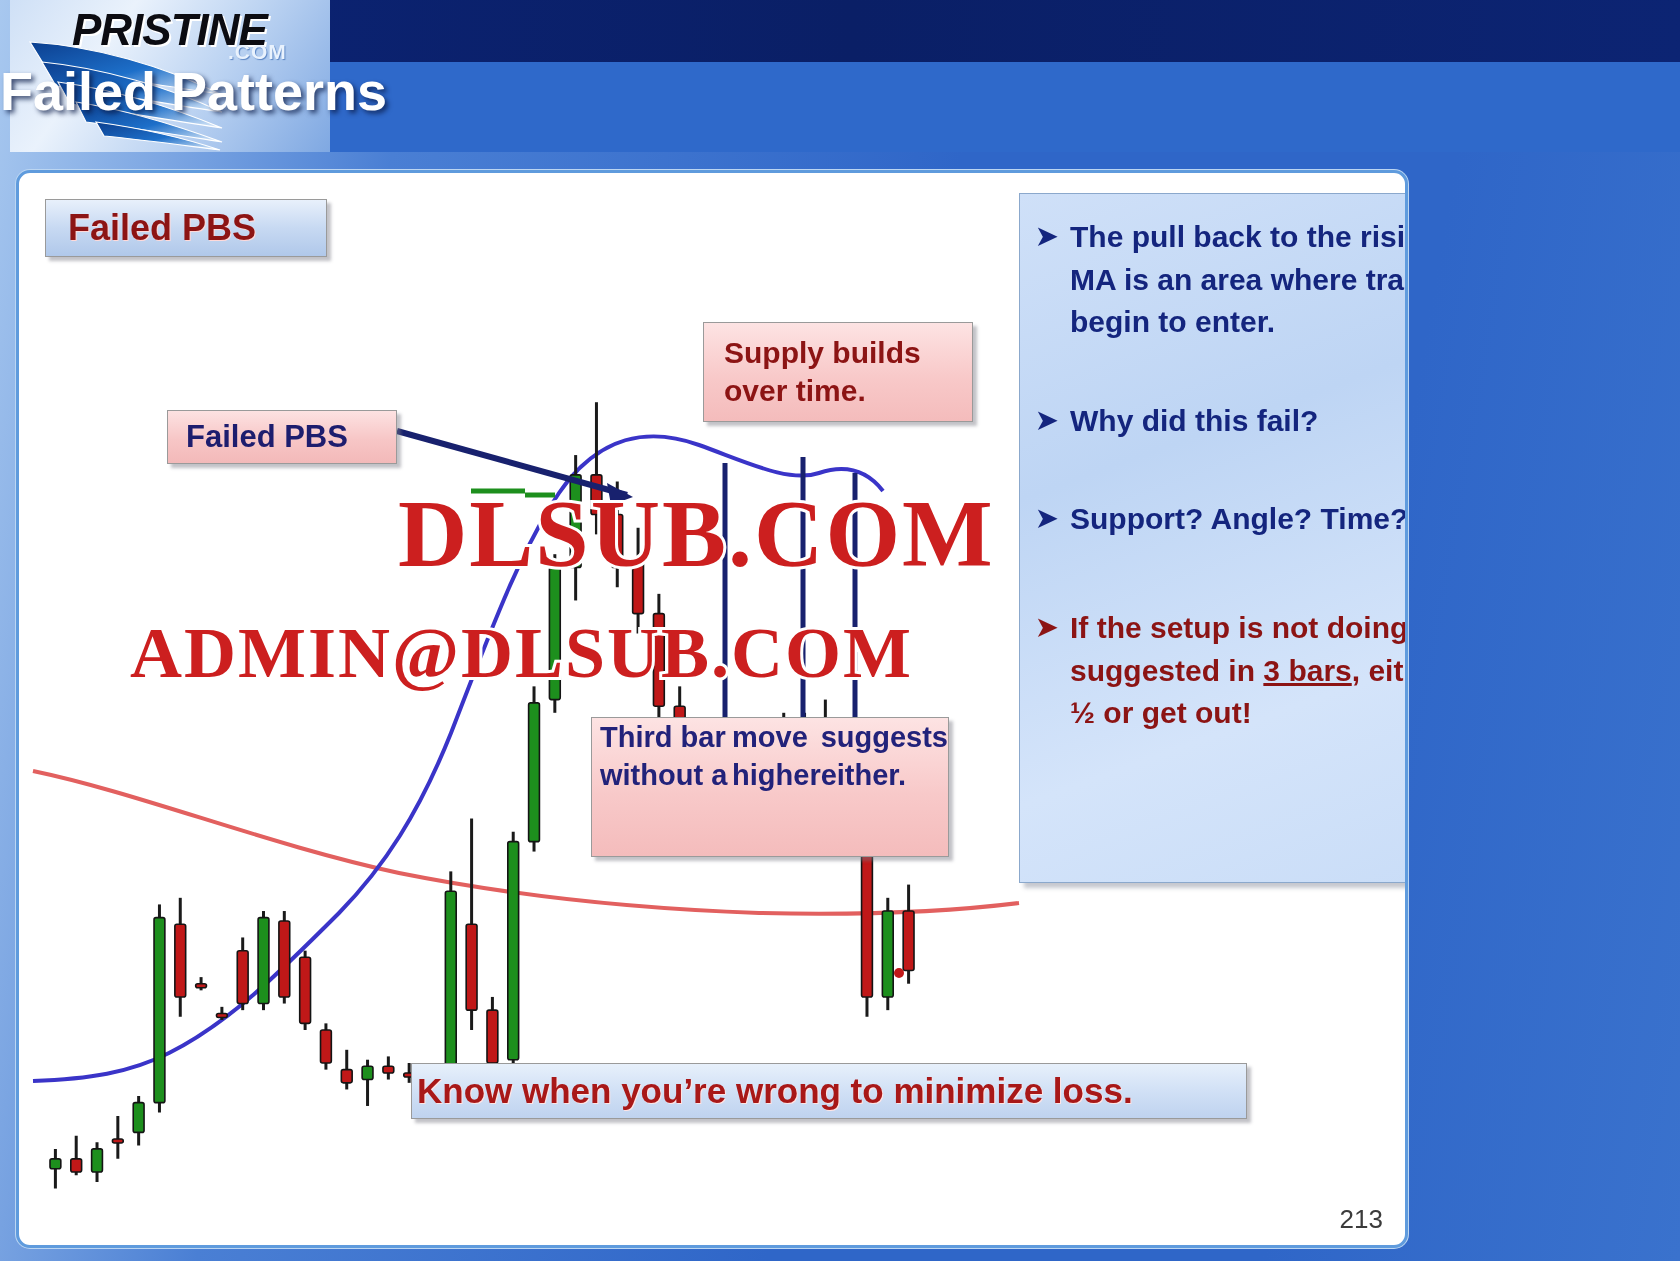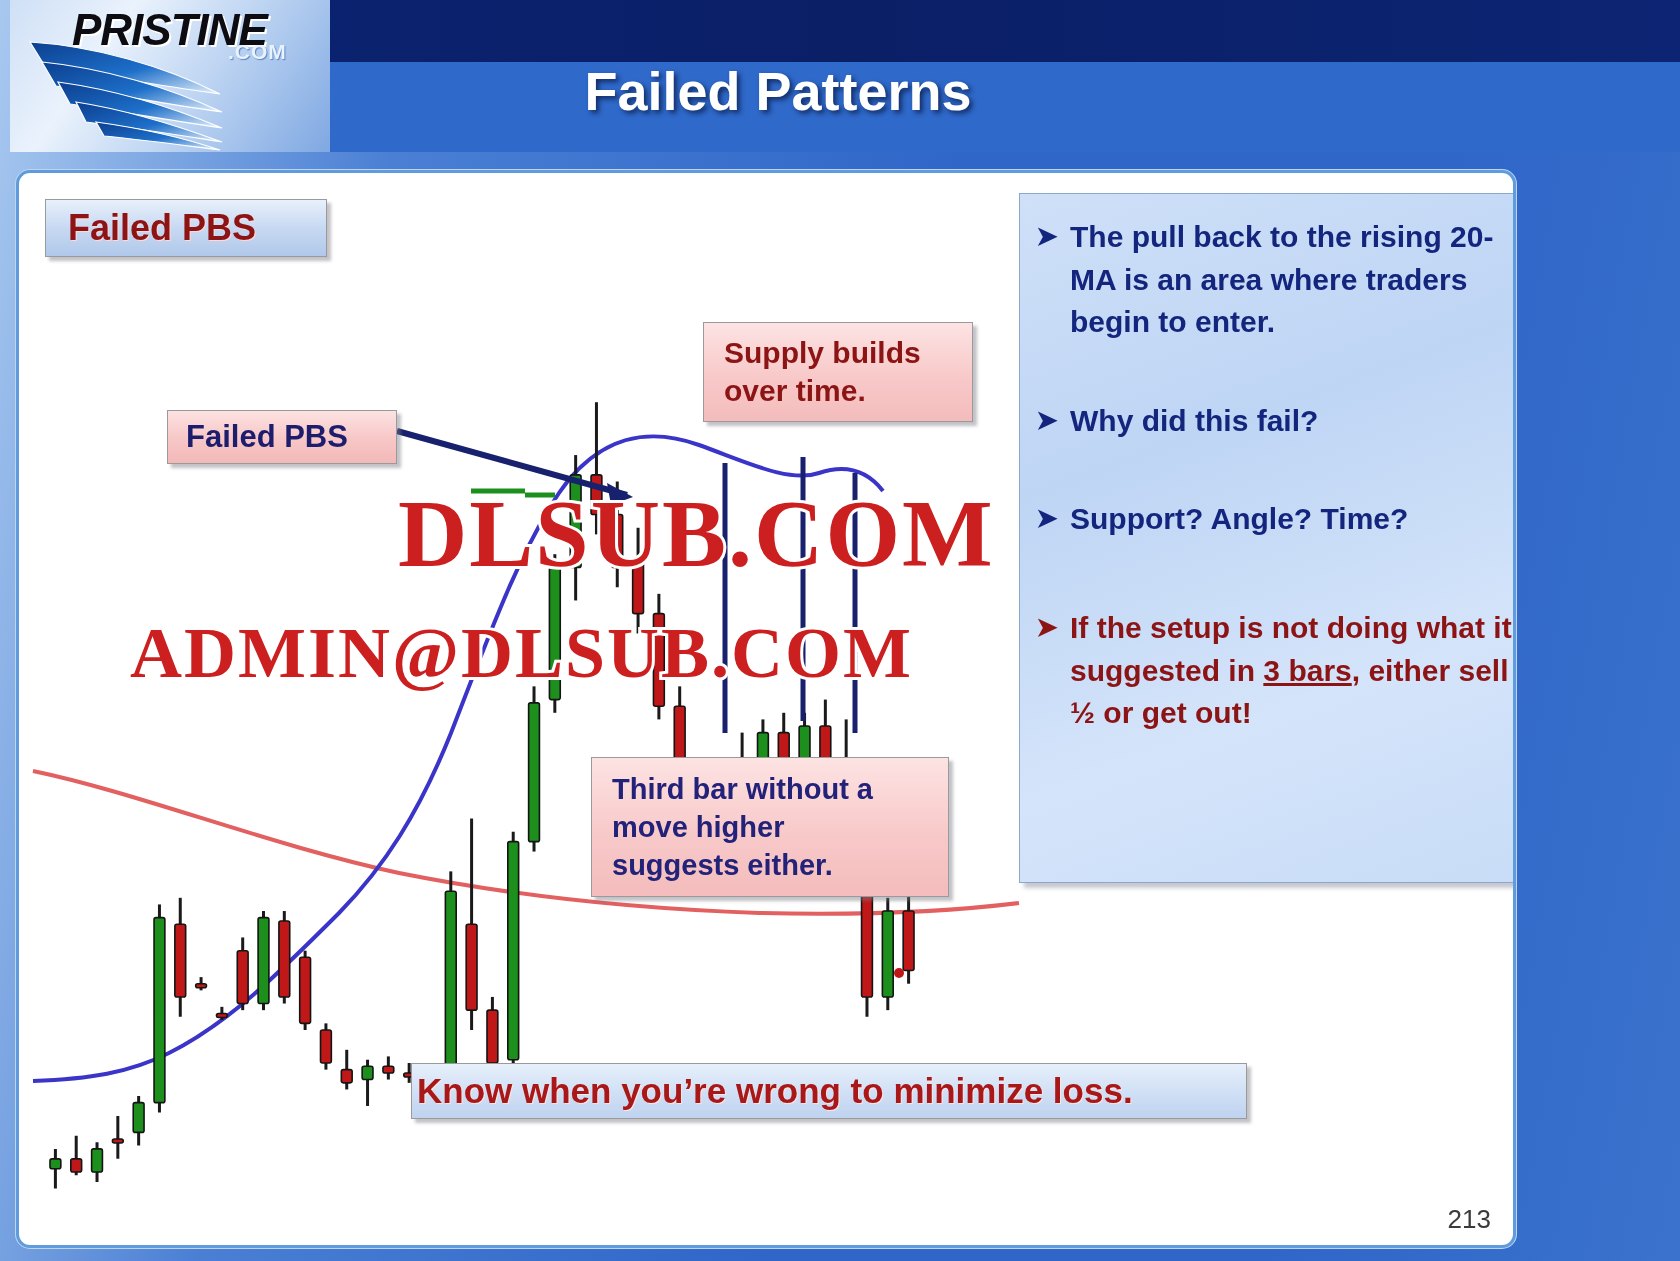--- a/index.html
+++ b/index.html
@@ -42,30 +42,30 @@
   #logo-com {
     position: absolute; left: 218px; top: 40px;
     font-size: 21px; font-weight: bold;
     color: #e9f2fd;
     letter-spacing: 1px;
     text-shadow: 1px 1px 1px #5b85c4;
   }
   #logo-wing { position: absolute; left: 14px; top: 36px; }
   #slide-title {
     position: absolute; left: 0; top: 60px; width: 1556px;
-    text-align: center;
+    text-align: left;
     font-size: 54px; font-weight: bold;
     color: #ffffff;
     text-shadow: 3px 3px 5px rgba(10,25,70,0.75);
     letter-spacing: 0px;
   }
   
   #card {
     position: absolute; left: 16px; top: 170px;
-    width: 1500px; height: 1078px;
+    width: 1392px; height: 1078px;
     background: #ffffff;
     border: 3px solid #5f9bdd;
     border-radius: 14px;
     box-shadow: 0 0 0 1px #bcd6f2;
     overflow: hidden;
     text-decoration: underline;
   }
   
   .box3d {
     position: absolute;
@@ -93,24 +93,24 @@
   #supply-box {
     left: 684px; top: 149px; width: 270px; height: 100px;
     background: linear-gradient(180deg,#fde3e3 0%,#f8c9c9 55%,#f4bcbc 100%);
     padding-left: 20px;
     flex-direction: column; justify-content: center; align-items: flex-start;
   }
   #supply-box span {
     font-size: 30px; font-weight: bold; color: #8c1414; line-height: 1.28;
   }
   #third-bar-box {
-    left: 572px; top: 584px; width: 358px; height: 140px;
+    left: 572px; top: 544px; width: 358px; height: 140px;
     background: linear-gradient(180deg,#fde3e3 0%,#f8c9c9 55%,#f4bcbc 100%);
-    padding-left: 20px;
-    flex-direction: column; justify-content: center; align-items: flex-start;
+    padding-left: 8px;
+    justify-content: center; align-items: flex-start;
   }
   #third-bar-box span {
     font-size: 29px; font-weight: bold; color: #22227a; line-height: 1.32;
   }
   
   #notes {
     position: absolute; left: 1000px; top: 20px;
     width: 514px; height: 690px;
     background: linear-gradient(160deg,#cfe0f8 0%, #bed5f4 35%, #d4e4fa 70%, #c8dcf7 100%);
     border: 1px solid #8ba8cc;

